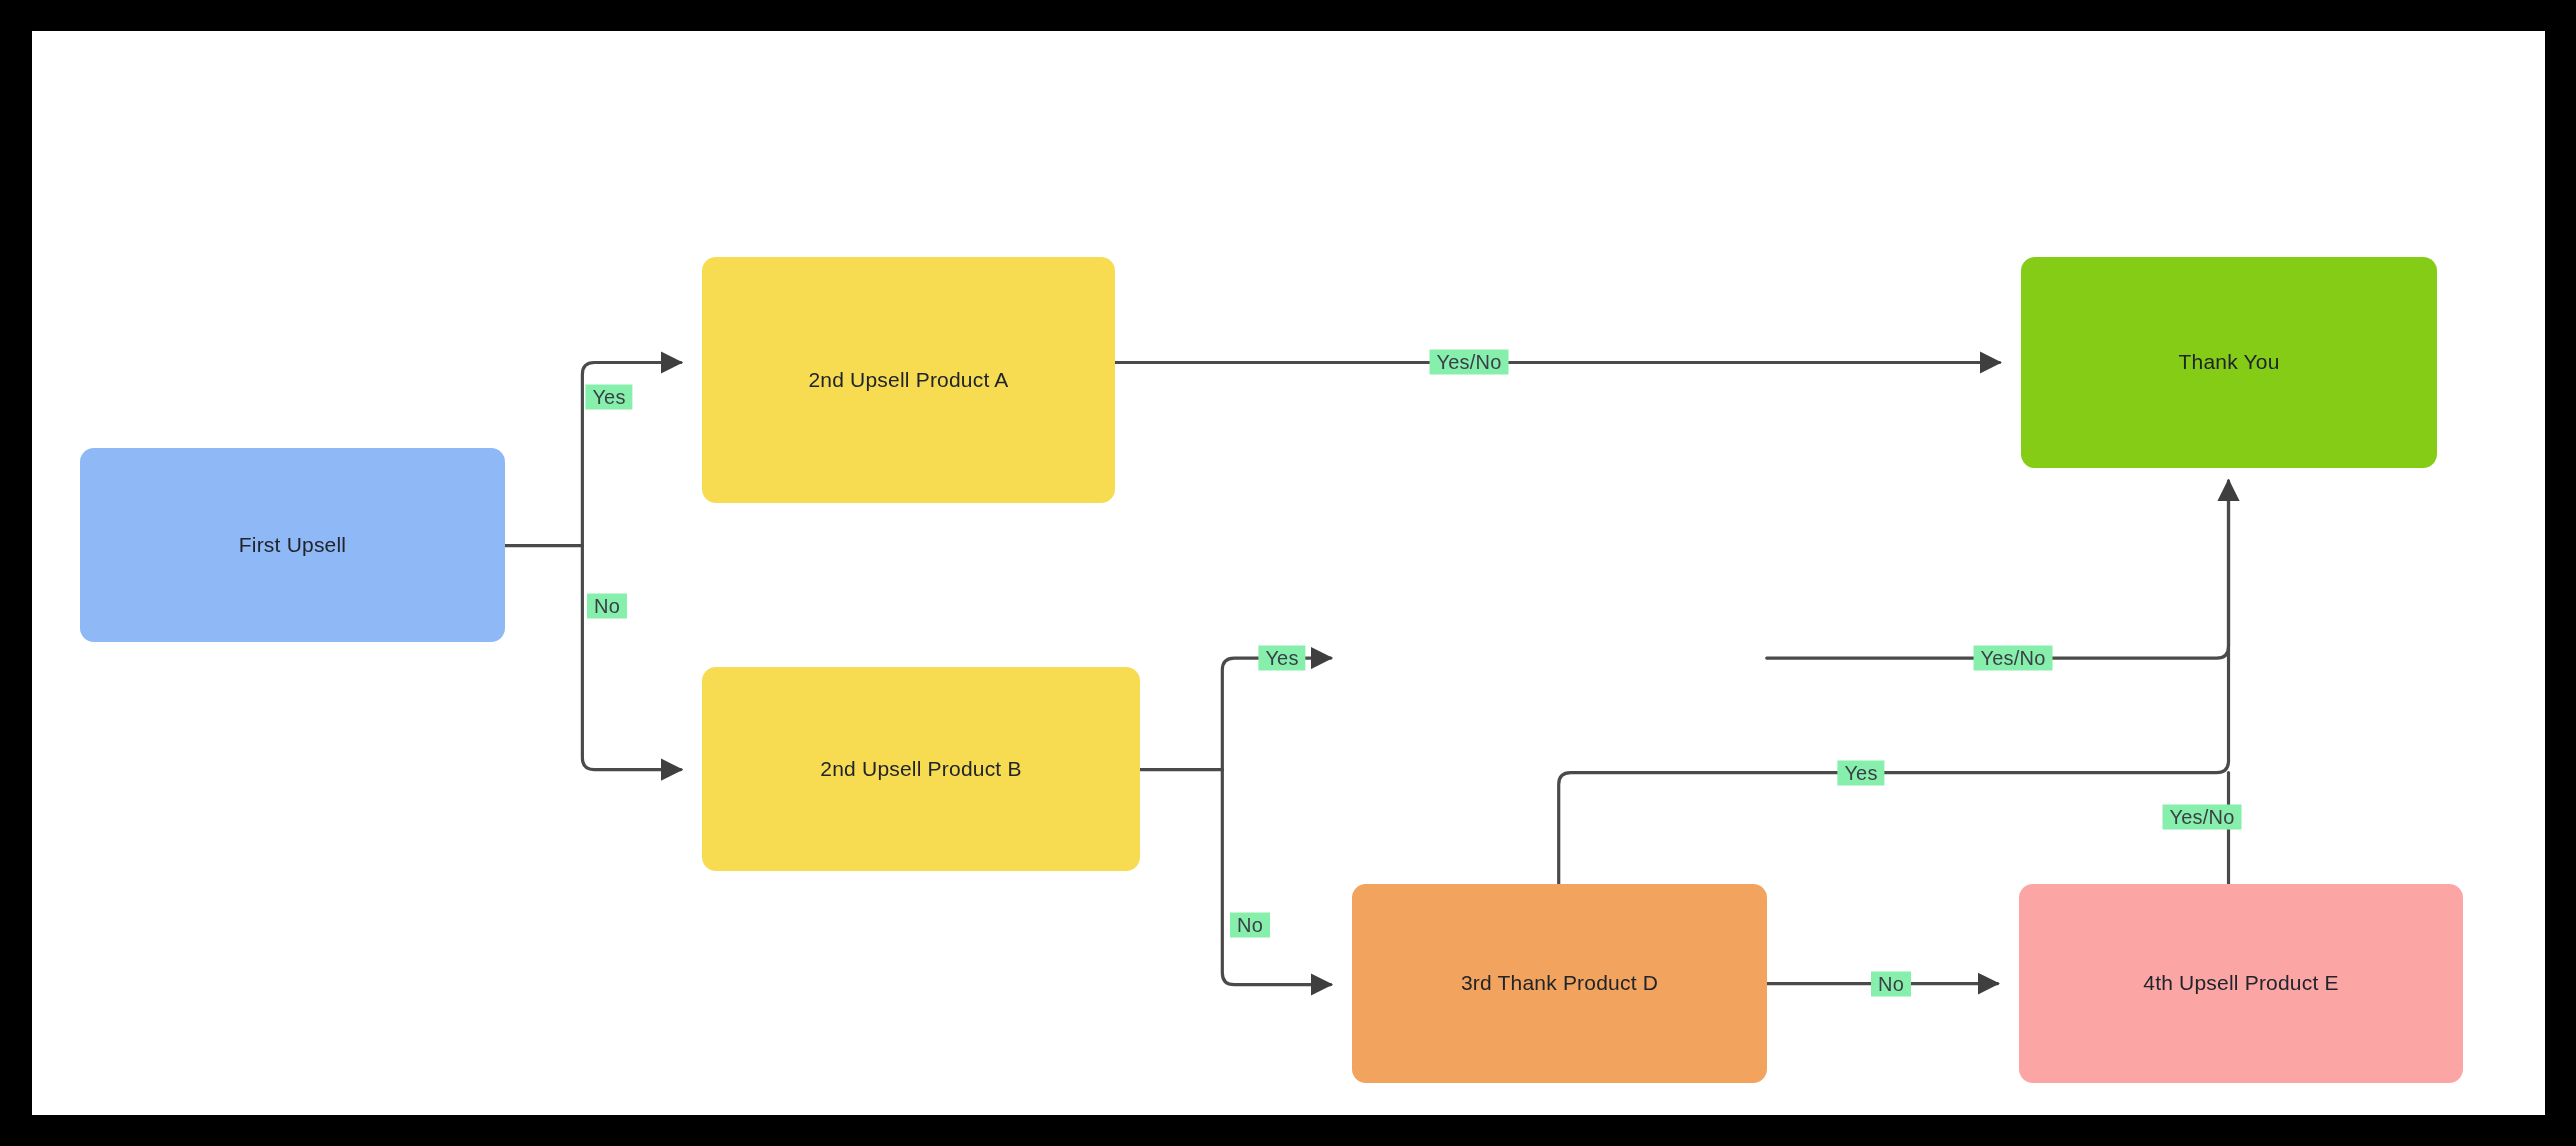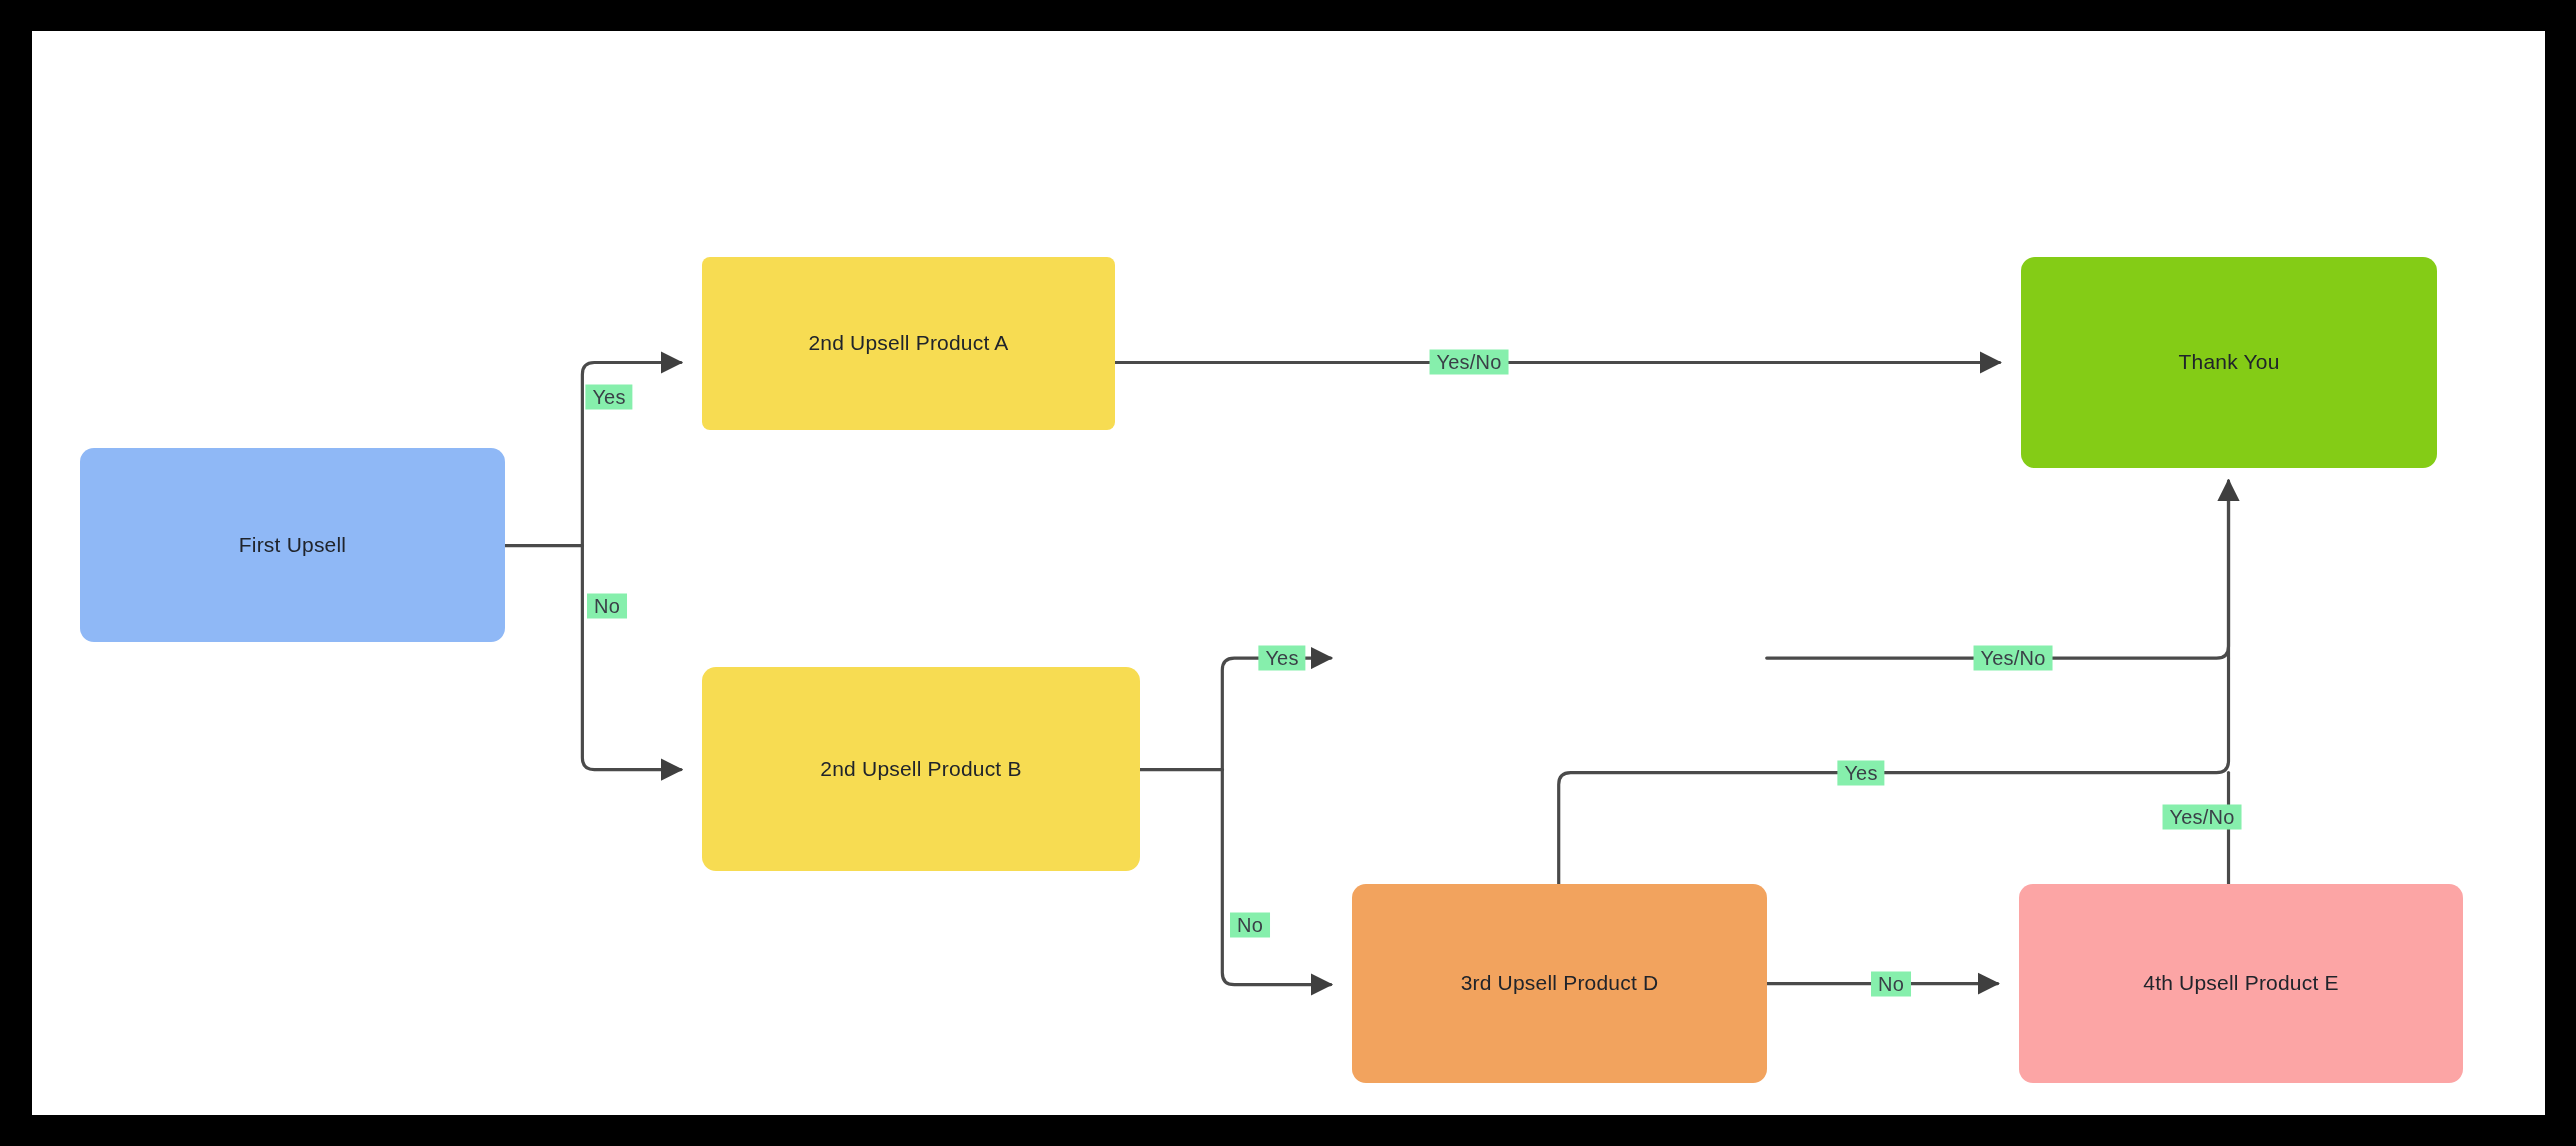--- a/index.html
+++ b/index.html
@@ -108,28 +108,28 @@
 
           <path d="M 2207 857 L 2207 745"></path>
 
           <path d="M 2207 630 L 2207 452" marker-end="url(#arrow)"></path>
         </g>
       </svg>
 
       <div class="node" style="left: 48px; top: 417px; width: 425px; height: 194px; background: rgb(143, 184, 246);">
         <span class="node-label">First Upsell</span>
       </div>
-      <div class="node" style="left: 670px; top: 226px; width: 413px; height: 173px; background: rgb(247, 220, 82); border-radius: 8px;">
+      <div class="node" style="left: 670px; top: 226px; width: 413px; height: 246px; background: rgb(247, 220, 82);">
         <span class="node-label">2nd Upsell Product A</span>
       </div>
       <div class="node" style="left: 670px; top: 636px; width: 438px; height: 204px; background: rgb(247, 220, 82);">
         <span class="node-label">2nd Upsell Product B</span>
       </div>
       <div class="node" style="left: 1320px; top: 853px; width: 415px; height: 199px; background: rgb(242, 163, 94);">
-        <span class="node-label">3rd Upsell Product D</span>
+        <span class="node-label">3rd Thank Product D</span>
       </div>
       <div class="node" style="left: 1987px; top: 853px; width: 444px; height: 199px; background: #fca5a5;">
         <span class="node-label">4th Upsell Product E</span>
       </div>
       <div class="node" style="left: 1989px; top: 226px; width: 416px; height: 211px; background: #84cc16;">
         <span class="node-label">Thank You</span>
       </div>
 
       <div class="edge-label" style="left: 577px; top: 366px;">Yes</div>
       <div class="edge-label" style="left: 575px; top: 575px;">No</div>

